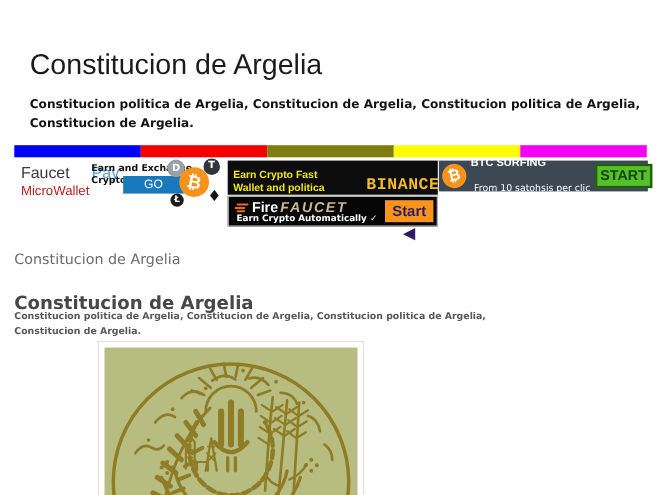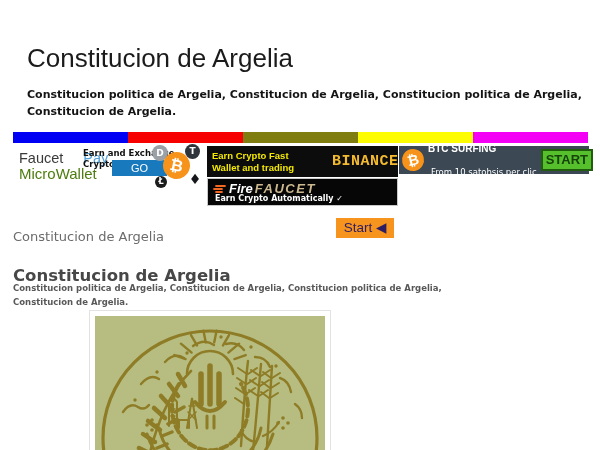--- a/index.html
+++ b/index.html
@@ -11,50 +11,50 @@
   .page-subtitle{left:27px;top:86px;font-size:11px;font-weight:bold;color:#141414;line-height:1.55;}
 
   
   .stripe{left:13px;top:132px;width:575px;height:11px;display:flex;}
   .stripe-seg{flex:1;height:100%;}
 
   
   .fp-banner{left:13px;top:144px;width:193px;height:45px;background:#fff;cursor:pointer;}
   .fp-brand{left:6px;top:7px;font-family:"Liberation Sans",sans-serif;font-size:14.5px;color:#3a3a3a;line-height:1.05;}
   .fp-brand .pay{color:#53a0d8;padding-left:20px;}
-  .fp-brand .micro{font-size:15px;color:#4d7c0f;}
+  .fp-brand .micro{font-size:12px;color:#b91c1c;}
   .fp-promo{left:70px;top:4px;font-size:8.5px;font-weight:bold;color:#101010;line-height:1.25;}
   .go-btn{left:99px;top:16px;width:55px;height:16px;background:var(--go-blue);color:#fff;font-weight:normal;font-size:11px;text-align:center;line-height:16px;font-family:"Liberation Sans",sans-serif;cursor:pointer;}
   .coin{position:absolute;border-radius:50%;color:#fff;text-align:center;font-weight:bold;font-family:"DejaVu Sans",sans-serif;}
   .coin-btc{left:150px;top:8px;width:27px;height:27px;background:var(--btc-orange);font-size:16px;line-height:27px;transform:rotate(12deg);}
   .coin-dash{left:139px;top:1px;width:16px;height:16px;background:#9aa0a6;font-size:9px;line-height:16px;}
   .coin-tether{left:172px;top:0px;width:15px;height:15px;background:#30343b;font-size:9px;line-height:15px;}
   .coin-ltc{left:142px;top:32px;width:12px;height:12px;background:#1c1c1c;font-size:8px;line-height:12px;}
   .coin-eth{left:175px;top:27px;width:14px;height:16px;color:#14161a;font-size:14px;line-height:16px;background:transparent;border-radius:0;}
 
   
-  .bn-banner{left:207px;top:146px;width:191px;height:31px;background:#0c0c0c;display:flex;align-items:center;padding:0 5px;box-sizing:border-box;gap:19px;cursor:pointer;}
+  .bn-banner{left:207px;top:146px;width:191px;height:31px;background:#0c0c0c;display:flex;align-items:flex-end;padding:0 5px;box-sizing:border-box;gap:19px;cursor:pointer;}
   .bn-promo{color:var(--banner-yellow);font-family:"Liberation Sans",sans-serif;font-size:9.5px;font-weight:bold;line-height:1.2;white-space:nowrap;}
   .bn-brand{color:var(--binance-gold);font-family:Liberation Mono, monospace;font-size:15px;font-weight:bold;letter-spacing:.5px;white-space:nowrap;}
 
   
   .bs-banner{left:399px;top:146px;width:190px;height:28px;background:var(--btc-banner-bg);display:flex;align-items:center;padding:0 3px;box-sizing:border-box;gap:4px;cursor:pointer;}
   .bs-coin{width:22px;height:22px;border-radius:50%;background:var(--btc-orange);color:#fff;font-size:14px;font-weight:bold;text-align:center;line-height:22px;transform:rotate(-14deg);flex:none;}
   .bs-text{color:#fff;line-height:1;}
   .bs-title{font-family:"Liberation Sans",sans-serif;font-size:10px;font-weight:bold;white-space:nowrap;}
   .bs-sub{font-size:8.5px;margin-top:14px;margin-left:3px;white-space:nowrap;}
   .start-btn{margin-left:auto;background:var(--start-green);border:2px solid #215c10;color:#17430b;font-family:Liberation Sans, sans-serif;font-size:13px;font-weight:bold;padding:1px 3px;line-height:1.2;cursor:pointer;}
 
   
   .ff-banner{left:207px;top:178px;width:191px;height:28px;background:#060606;border:1px solid #c9c9c9;box-sizing:border-box;cursor:pointer;}
   .ff-logo{position:absolute;left:5px;top:2px;display:flex;align-items:center;gap:2px;}
-  .ff-fire{color:#fff;font-family:"Liberation Sans",sans-serif;font-style:italic;font-weight:bold;font-size:13px;}
+  .ff-fire{color:#fff;font-family:"Liberation Sans",sans-serif;font-weight:bold;font-size:13px;}
   .ff-faucet{color:#cdb98f;font-family:"Liberation Sans",sans-serif;font-style:italic;font-weight:bold;font-size:13px;letter-spacing:1.5px;}
   .ff-sub{position:absolute;left:7px;bottom:2px;color:#fff;font-size:8px;font-weight:bold;white-space:nowrap;}
-  .ff-start{position:absolute;right:3px;top:3px;width:58px;height:20px;background:var(--firefaucet-orange);color:#2e1d63;font-family:"Liberation Sans",sans-serif;font-size:13.5px;font-weight:normal;text-align:center;line-height:20px;cursor:pointer;margin-top:36px;}
+  .ff-start{position:absolute;right:3px;top:3px;width:44px;height:20px;background:var(--firefaucet-orange);color:#2e1d63;font-family:"Liberation Sans",sans-serif;font-size:13.5px;font-weight:bold;text-align:center;line-height:20px;cursor:pointer;}
 
   
   .breadcrumb{left:13px;top:229px;font-size:13px;color:#6b6b6b;white-space:nowrap;}
   .article-heading{left:13px;top:252px;font-size:16.5px;font-weight:bold;color:#474747;white-space:nowrap;}
   .article-body{left:13px;top:281px;font-size:8.5px;font-weight:bold;color:#585858;line-height:1.65;}
 
   
   .seal-frame{left:89px;top:310px;width:242px;height:170px;background:#fff;border:1px solid #e2e2e2;padding:5px;box-sizing:border-box;}
   .seal-inner{width:230px;height:158px;background:var(--seal-bg);overflow:hidden;}
   .seal-svg{display:block;}
@@ -93,21 +93,21 @@
   <div class="coin coin-dash">D</div>
   <div class="coin coin-btc">₿</div>
   <div class="coin coin-tether">T</div>
   <div class="coin coin-ltc">Ł</div>
   <div class="coin coin-eth">♦</div>
 </div>
 
 <div class="abs bn-banner">
   <div class="bn-promo">
     <div>Earn Crypto Fast</div>
-    <div>Wallet and trading</div>
+    <div>Wallet and politica</div>
   </div>
   <svg class="bn-logo" width="17" height="17" viewBox="0 0 17 17">
     <rect x="6.2" y="0.8" width="4.6" height="4.6" transform="rotate(45 8.5 3.1)"></rect>
     <rect x="0.8" y="6.2" width="4.6" height="4.6" transform="rotate(45 3.1 8.5)"></rect>
     <rect x="6.2" y="6.2" width="4.6" height="4.6" transform="rotate(45 8.5 8.5)"></rect>
     <rect x="11.6" y="6.2" width="4.6" height="4.6" transform="rotate(45 13.9 8.5)"></rect>
     <rect x="6.2" y="11.6" width="4.6" height="4.6" transform="rotate(45 8.5 13.9)"></rect>
   </svg>
   <span class="bn-brand">BINANCE</span>
 </div>

